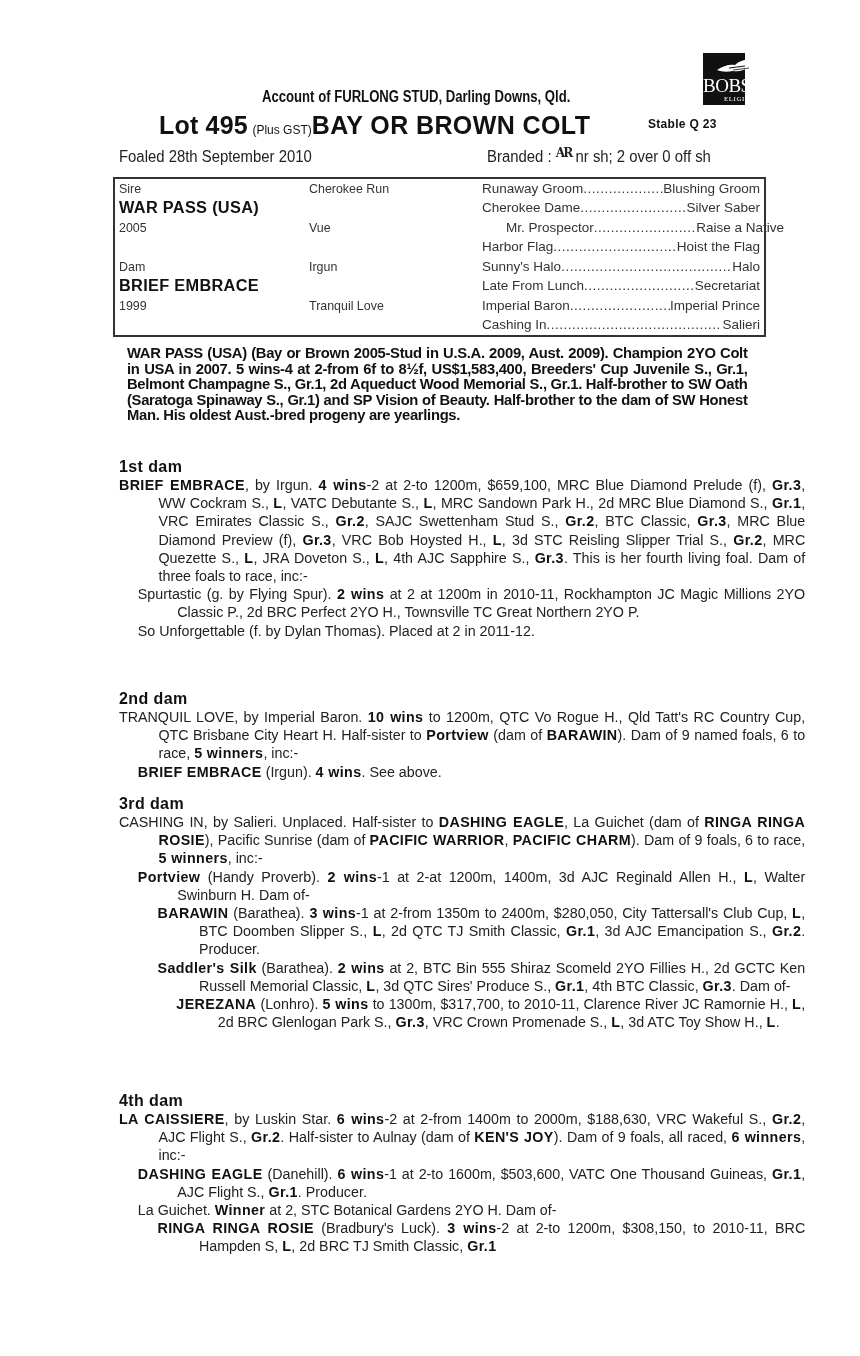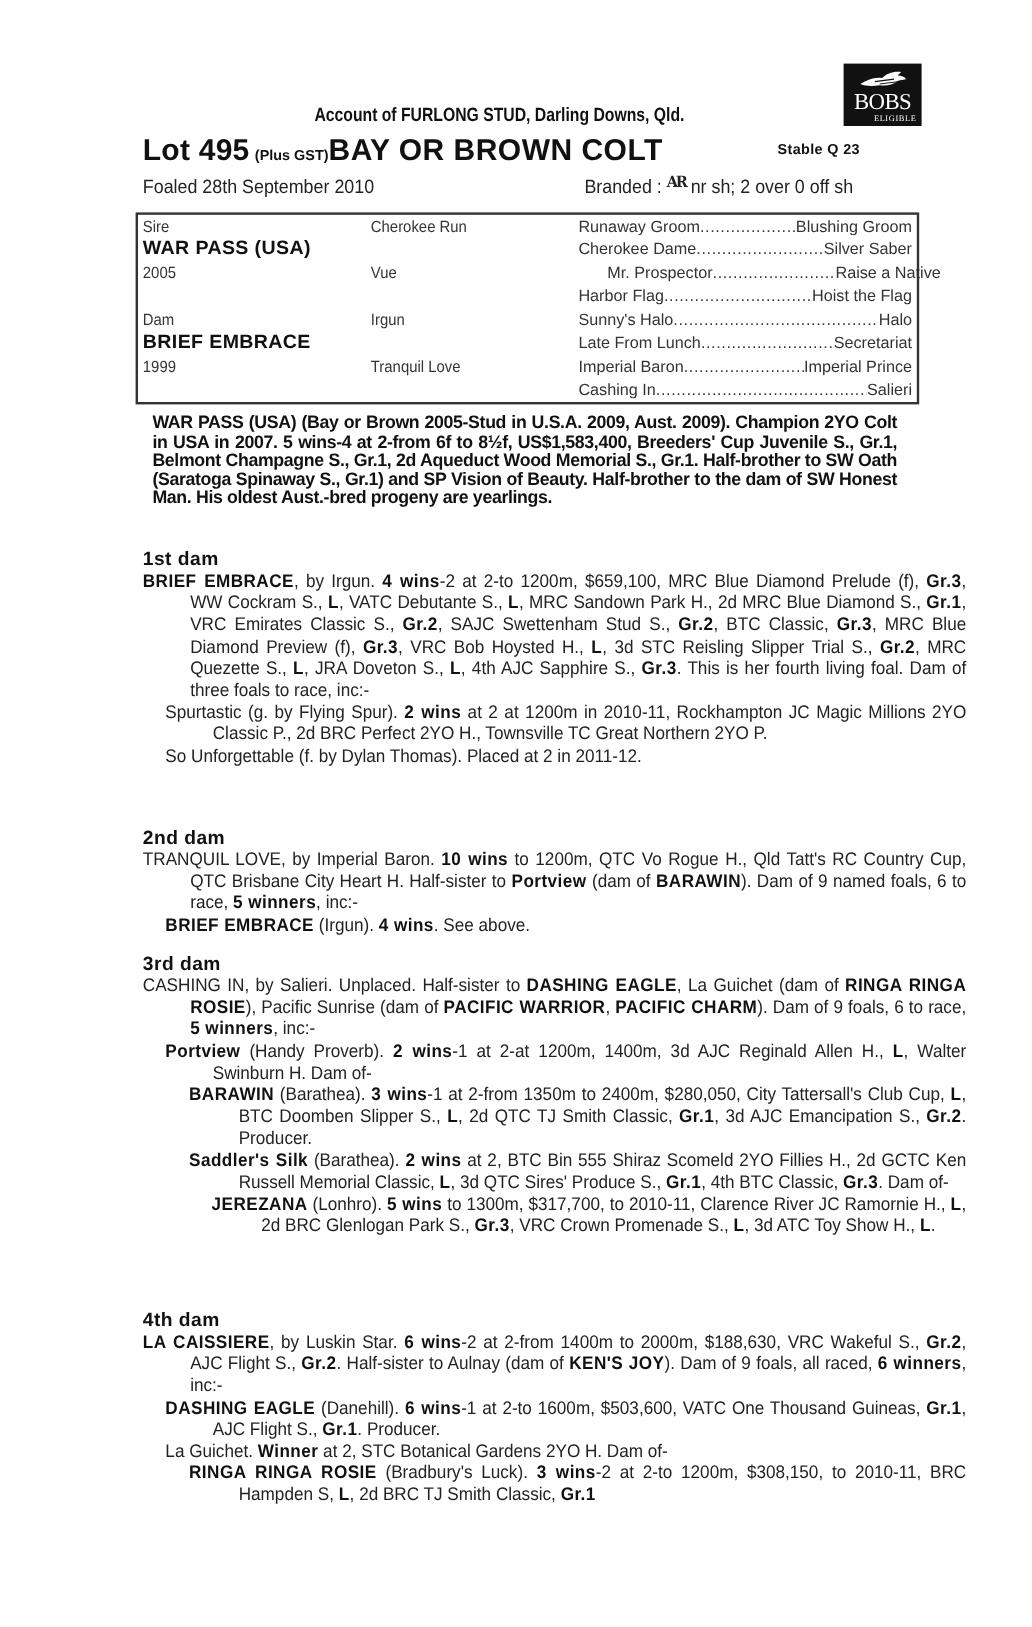--- a/index.html
+++ b/index.html
@@ -5,39 +5,39 @@
   html, body { margin: 0; padding: 0; background: #ffffff; }
   body {
     width: 860px; height: 1356px; position: relative; overflow: hidden;
     font-family: "Liberation Sans", "DejaVu Sans", sans-serif;
     color: #1a1a1a;
   }
   .page { position: absolute; left: 0; top: 0; width: 860px; height: 1356px; }
 
   
   .logo {
-    position: absolute; left: 703px; top: 53px; width: 65px; height: 52px;
+    position: absolute; left: 703px; top: 53px; width: 42px; height: 52px;
     background: #111; color: #fff; text-align: center;
   }
   .logo svg { position: absolute; left: 12px; top: 5px; }
   .logo .bobs { position: absolute; left: 0; right: 0; top: 23px;
     font-family: "Liberation Serif", "DejaVu Serif", serif; font-size: 19px; line-height: 19px; letter-spacing: -0.5px; }
   .logo .elig { position: absolute; left: 0; right: 0; top: 42px;
     font-family: "Liberation Serif", "DejaVu Serif", serif; font-size: 7px; line-height: 8px; letter-spacing: 0.5px; margin-left: 21px; }
 
   
   .account {
     position: absolute; left: 262px; top: 88px;
     font-family: "Liberation Sans", sans-serif; font-weight: bold;
     font-size: 16px; transform: scaleX(0.82); transform-origin: left top;
     letter-spacing: 0px; white-space: nowrap; color: #111;
   }
   .lotline { position: absolute; left: 119px; top: 111px; white-space: nowrap; color: #111; }
-  .lot { font-family: "Liberation Sans", sans-serif; font-weight: 900; font-size: 25px; font-weight: bold; letter-spacing: 0.2px; }
-  .gst { font-size: 12px; font-weight: bold; margin-top: 23px; }
+  .lot { font-family: "Liberation Sans", sans-serif; font-weight: 900; font-size: 25px; font-weight: bold; letter-spacing: 0.2px; margin-left: 40px; }
+  .gst { font-size: 12px; font-weight: normal; margin-top: 23px; }
   .colt { font-weight: bold; font-size: 25px; letter-spacing: 0.4px; }
   .stable { position: absolute; left: 648px; top: 117px; font-weight: bold; font-size: 12px; letter-spacing: 0.3px; color: #111; }
   .foaled { position: absolute; left: 119px; top: 148px; font-size: 16px; color: #222; transform: scaleX(0.93); transform-origin: left top; }
   .branded { position: absolute; left: 487px; top: 148px; font-size: 16px; color: #222; white-space: nowrap; transform: scaleX(0.93); transform-origin: left top; }
   .brand-mark { font-family: "DejaVu Serif", serif; font-weight: bold; font-size: 13px; position: relative; top: -5px; letter-spacing: -2px; }
 
   
   .pedbox {
     position: absolute; left: 113px; top: 177px; width: 653px; height: 160px;
     border: 2px solid #333; box-sizing: border-box;

